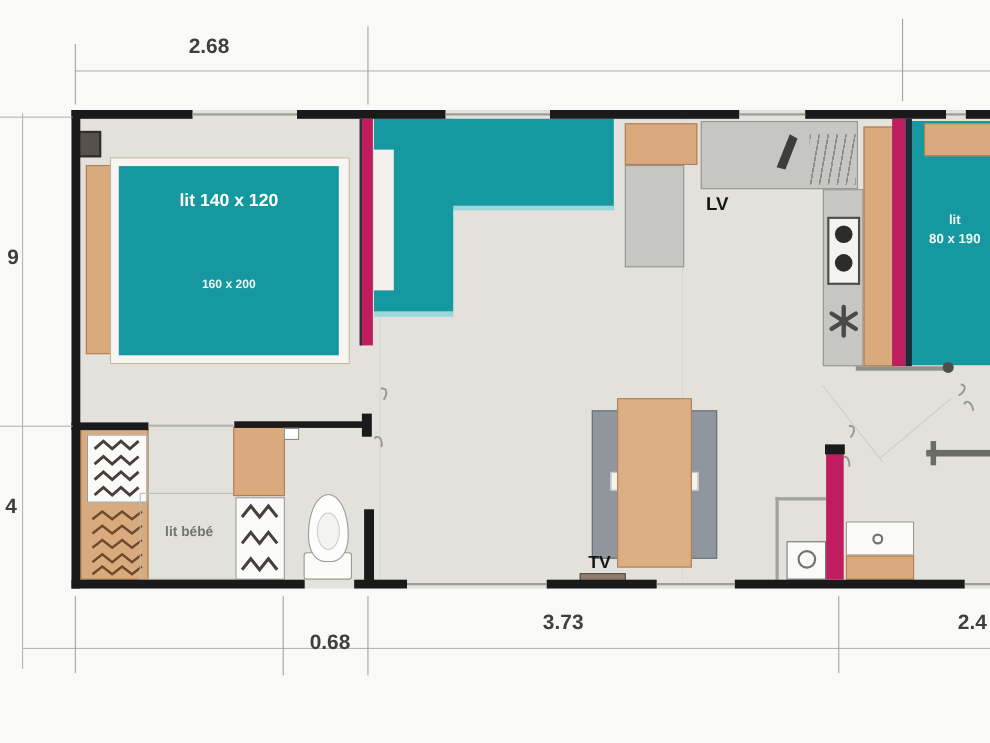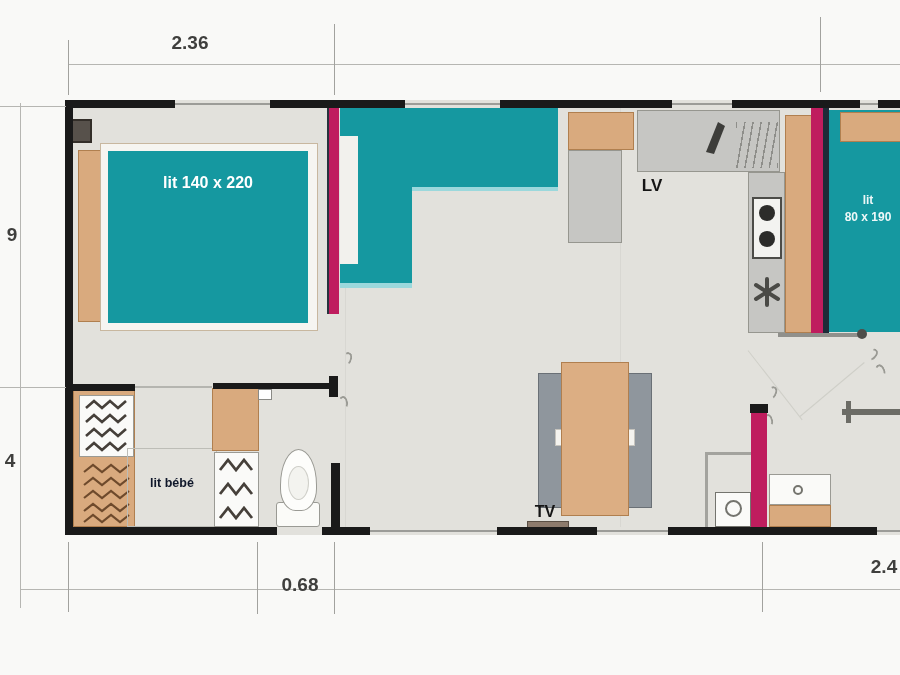--- a/index.html
+++ b/index.html
@@ -29,22 +29,23 @@
 <div class="canvas">
 
   <div class="abs" style="left:65px;top:100px;width:835px;height:435px;background:#e2e1dc;"></div>
   <div class="abs fold" style="left:345px;top:108px;height:419px;"></div>
   <div class="abs fold" style="left:620px;top:108px;height:419px;"></div>
 
   <div class="abs" style="left:67px;top:119px;width:25px;height:24px;background:#57514b;border:2px solid #332e29;box-sizing:border-box;"></div>
   <div class="abs wood" style="left:78px;top:150px;width:23px;height:172px;"></div>
   <div class="abs" style="left:100px;top:143px;width:218px;height:188px;background:#f6f5f1;border:1px solid #c8b79f;box-sizing:border-box;"></div>
   <div class="abs teal" style="left:108px;top:151px;width:200px;height:172px;"></div>
-  <div class="abs plabel" style="left:108px;top:174px;width:200px;font-size:16px;color:#fff;">lit 140 x 220</div>
+  <div class="abs plabel" style="left:108px;top:174px;width:200px;font-size:16px;color:#fff;">lit 140 x 120</div>
   <div class="abs plabel" style="left:108px;top:252px;width:200px;font-size:11px;line-height:15px;color:#eef8f8;">
+    <div>160 x 200</div>
   </div>
 
   <div class="abs teal" style="left:340px;top:108px;width:218px;height:83px;"></div>
   <div class="abs teal" style="left:340px;top:108px;width:72px;height:177px;"></div>
   <div class="abs" style="left:340px;top:283px;width:72px;height:5px;background:#9bd8dc;"></div>
   <div class="abs" style="left:412px;top:187px;width:146px;height:4px;background:#9bd8dc;"></div>
   <div class="abs" style="left:340px;top:136px;width:18px;height:128px;background:#f2f1ed;"></div>
 
   <div class="abs wood" style="left:568px;top:112px;width:66px;height:38px;"></div>
   <div class="abs gray" style="left:568px;top:150px;width:54px;height:93px;"></div>
@@ -104,21 +105,21 @@
       <g stroke="#6e4a2c" stroke-width="2.2" fill="none">
         <polyline points="5,11 14,4 23,11 32,4 41,11 50,4"></polyline>
         <polyline points="5,24 14,17 23,24 32,17 41,24 50,17"></polyline>
         <polyline points="5,37 14,30 23,37 32,30 41,37 50,30"></polyline>
         <polyline points="5,50 14,43 23,50 32,43 41,50 50,43"></polyline>
         <polyline points="5,61 14,54 23,61 32,54 41,61 50,54"></polyline>
       </g>
     </svg>
   </div>
   <div class="abs" style="left:127px;top:448px;width:90px;height:79px;border:1px solid #bdbdb7;box-sizing:border-box;"></div>
-  <div class="abs plabel" style="left:128px;top:476px;width:88px;font-size:12.5px;color:#0f172a;">lit bébé</div>
+  <div class="abs plabel" style="left:128px;top:476px;width:88px;font-size:12.5px;color:#737373;">lit bébé</div>
   <div class="abs wood" style="left:212px;top:388px;width:47px;height:63px;"></div>
   <div class="abs white" style="left:214px;top:452px;width:45px;height:75px;">
     <svg width="43" height="73">
       <g stroke="#46403a" stroke-width="2.8" fill="none">
         <polyline points="5,17 13,7 21,17 29,7 37,17"></polyline>
         <polyline points="5,41 13,31 21,41 29,31 37,41"></polyline>
         <polyline points="5,65 13,55 21,65 29,55 37,65"></polyline>
       </g>
     </svg>
   </div>
@@ -180,29 +181,30 @@
   <div class="abs" style="left:823px;top:108px;width:6px;height:225px;background:#1d2b38;"></div>
   <div class="abs" style="left:778px;top:333px;width:84px;height:4px;background:#90908c;"></div>
   <div class="abs" style="left:857px;top:329px;width:10px;height:10px;border-radius:50%;background:#4e4e4a;"></div>
   <div class="abs mag" style="left:751px;top:412px;width:16px;height:115px;"></div>
   <div class="abs wall" style="left:750px;top:404px;width:18px;height:9px;"></div>
 
   <div class="abs dimline" style="left:68px;top:64px;width:832px;height:1px;"></div>
   <div class="abs tick" style="left:68px;top:40px;height:55px;"></div>
   <div class="abs tick" style="left:334px;top:24px;height:71px;"></div>
   <div class="abs tick" style="left:820px;top:17px;height:75px;"></div>
-  <div class="abs dimlbl" style="left:130px;top:32px;width:120px;">2.36</div>
+  <div class="abs dimlbl" style="left:130px;top:32px;width:120px;">2.68</div>
 
   <div class="abs dimline" style="left:20px;top:103px;width:1px;height:505px;"></div>
   <div class="abs dimline" style="left:0px;top:106px;width:66px;height:1px;"></div>
   <div class="abs dimline" style="left:0px;top:387px;width:66px;height:1px;"></div>
   <div class="abs dimlbl" style="left:0px;top:224px;width:24px;">9</div>
   <div class="abs dimlbl" style="left:0px;top:450px;width:20px;">4</div>
 
   <div class="abs dimline" style="left:20px;top:589px;width:880px;height:1px;"></div>
   <div class="abs tick" style="left:68px;top:542px;height:70px;"></div>
   <div class="abs tick" style="left:257px;top:542px;height:72px;"></div>
   <div class="abs tick" style="left:334px;top:542px;height:72px;"></div>
   <div class="abs tick" style="left:762px;top:542px;height:70px;"></div>
   <div class="abs dimlbl" style="left:268px;top:574px;width:64px;">0.68</div>
+  <div class="abs dimlbl" style="left:452px;top:556px;width:120px;">3.73</div>
   <div class="abs dimlbl" style="left:849px;top:556px;width:70px;">2.4</div>
 
 </div>
 
 </body></html>

